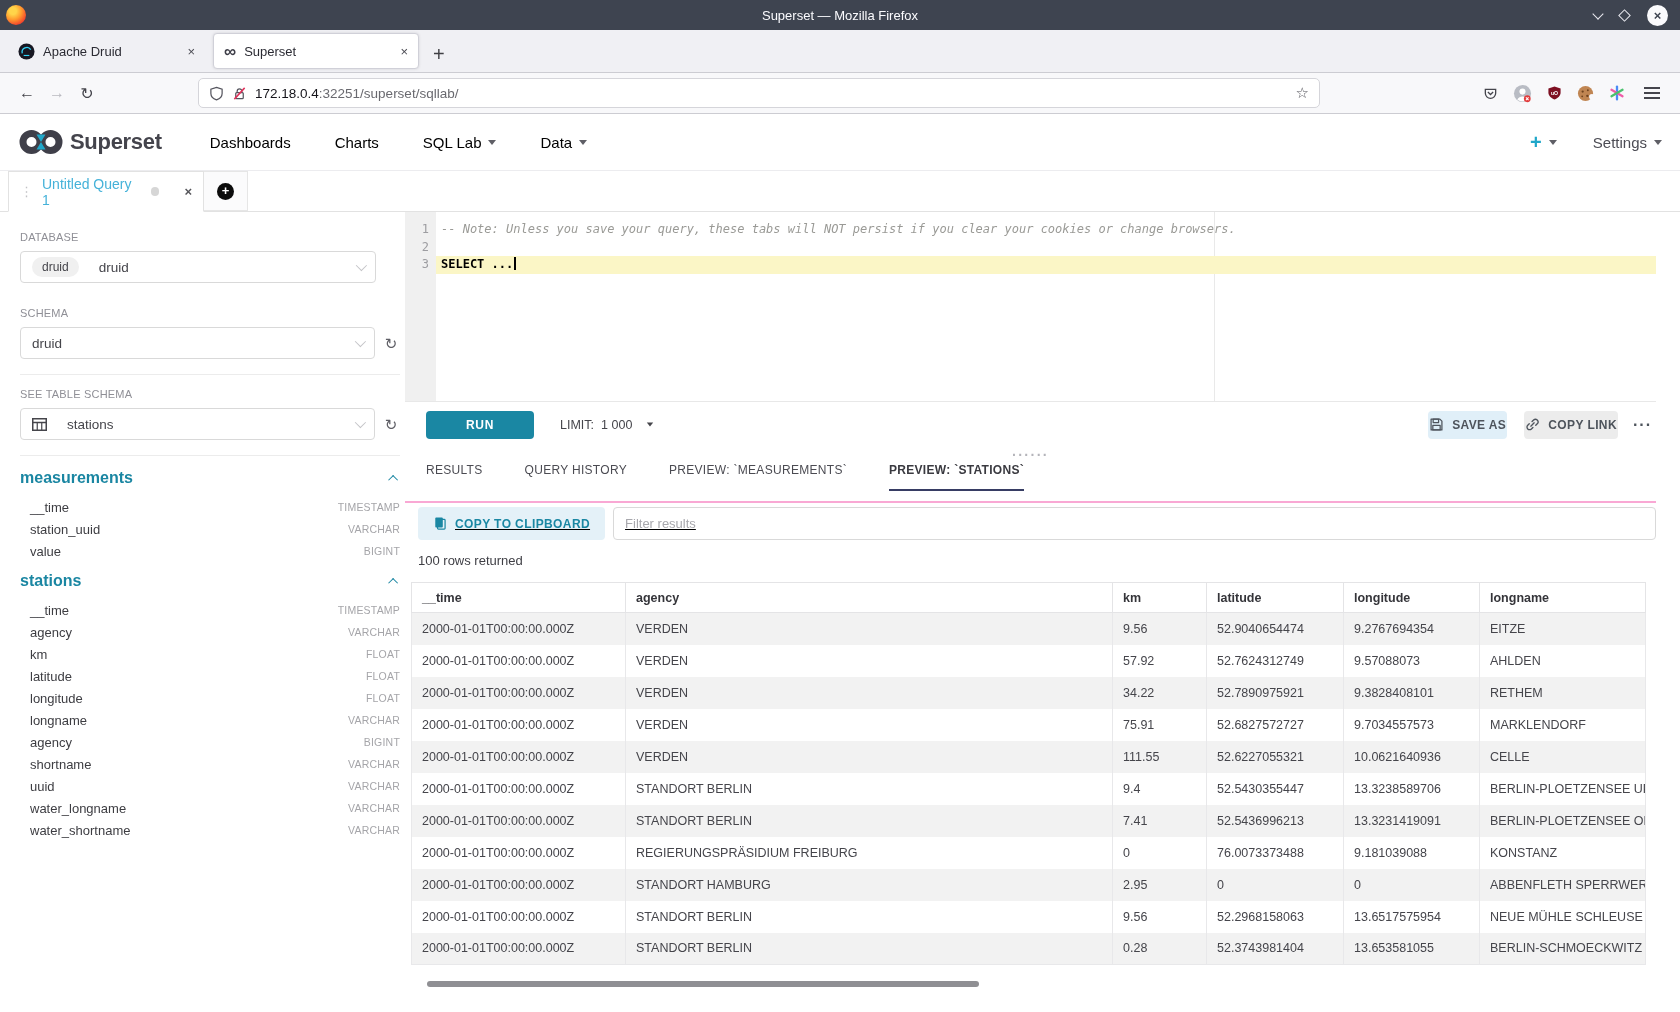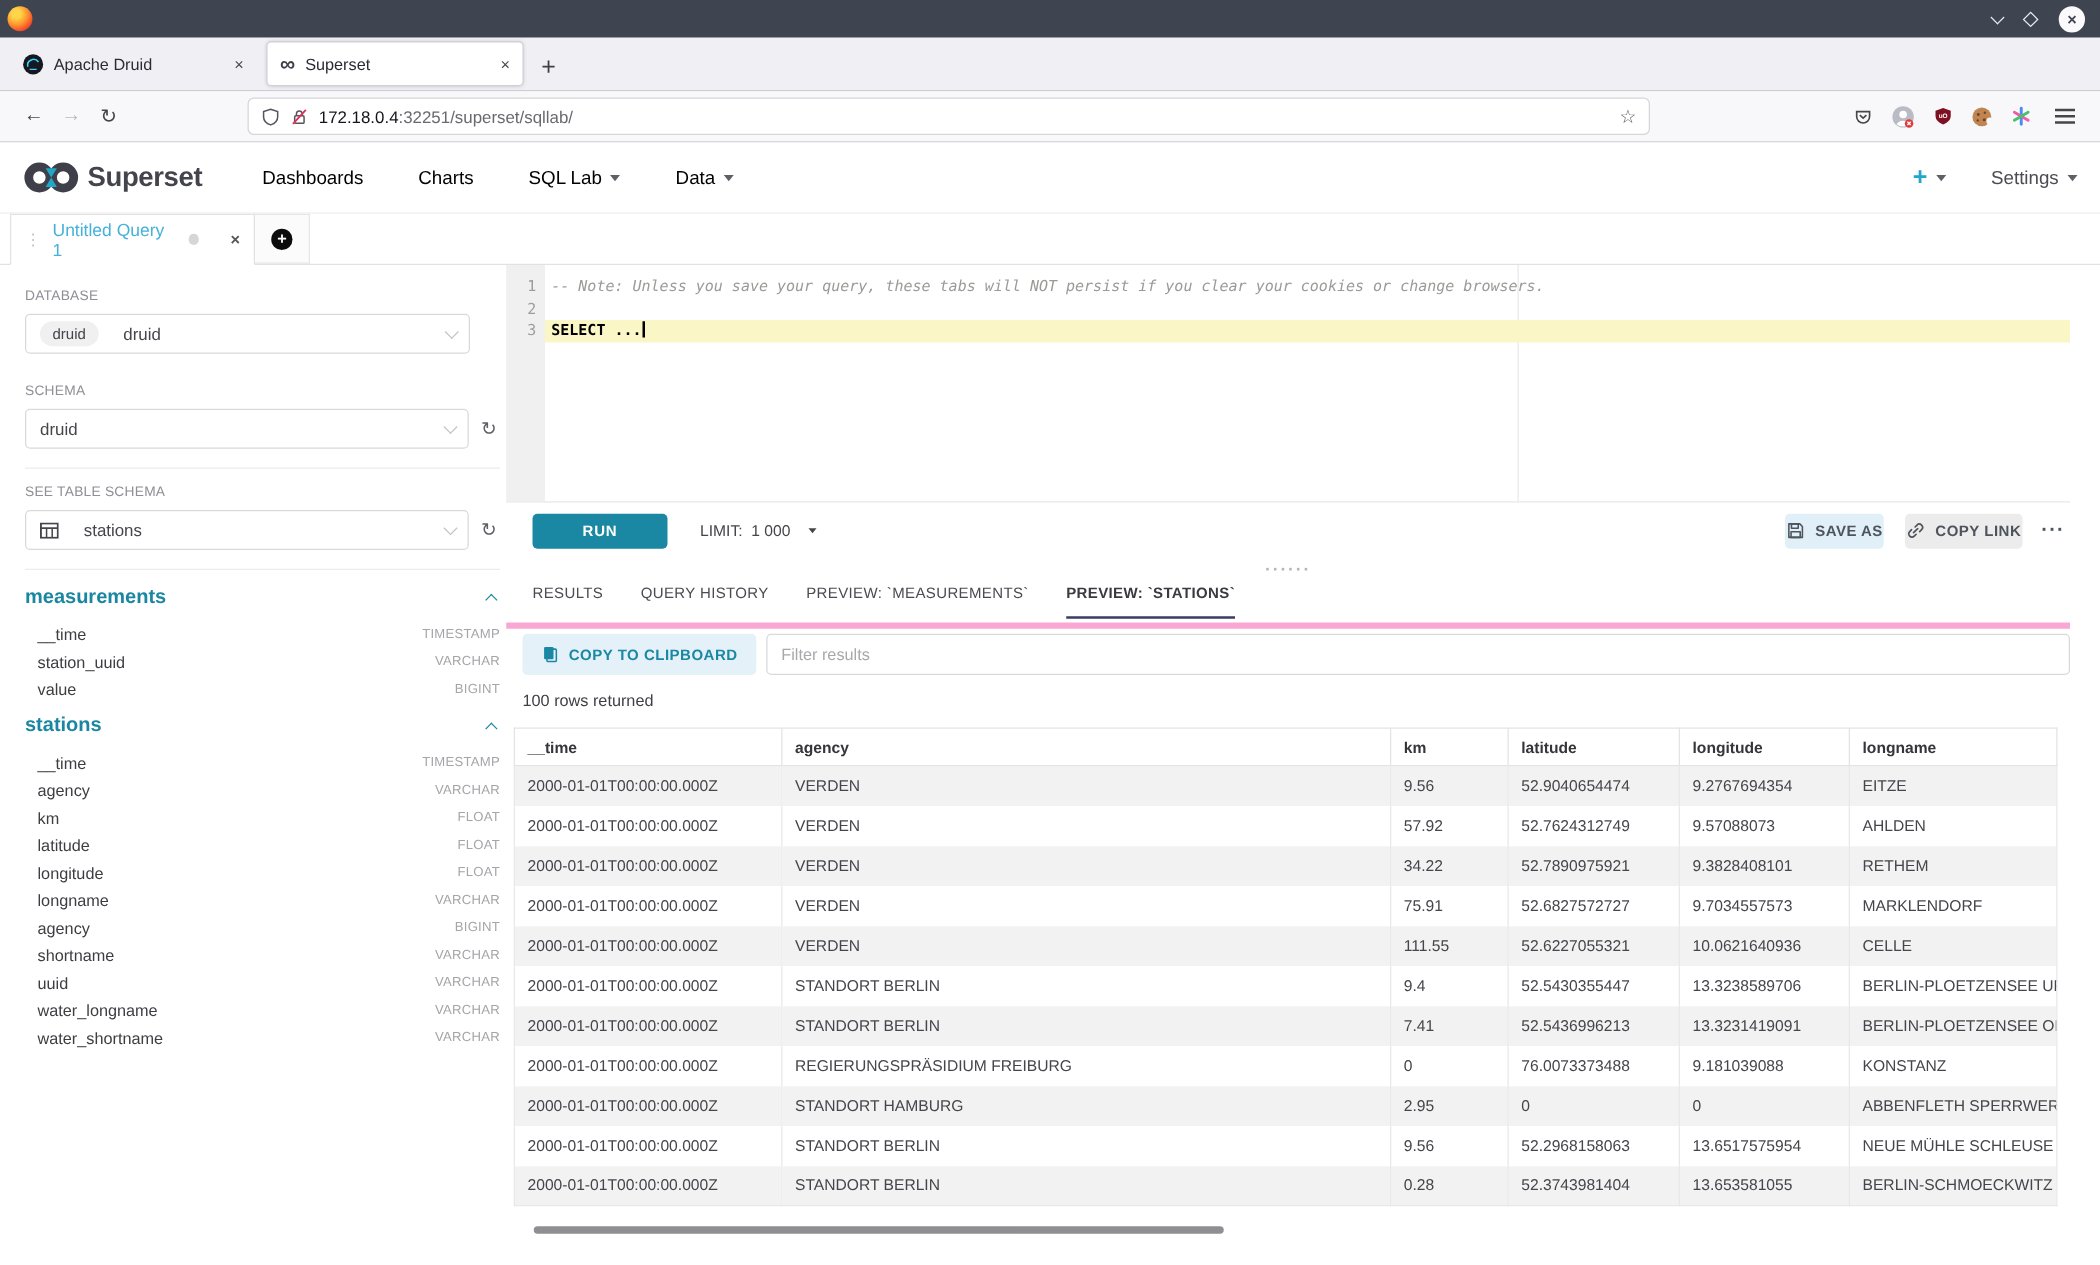--- a/index.html
+++ b/index.html
@@ -95,26 +95,26 @@
   .limit .caret { border-top-color:#45454b; transform:scale(.8);}
   .run-spacer { flex:1; }
   .btn-light { height:28px; border-radius:4px; display:flex; align-items:center; gap:8px; padding:0 1px; font-size:12px; font-weight:bold; letter-spacing:.4px; color:#4e545c;text-align:right;}
   .save-as { background:#e0eff8; }
   .copy-link { background:#ececec; margin-left:17px;}
   .more-btn { margin-left:15px; margin-right:4px; color:#4e545c; font-size:16px; font-weight:bold; letter-spacing:1px;}
 
   .splitter { height:16px; display:flex; align-items:center; justify-content:center;}
   .split-dots { color:#b4b4ba; font-size:14px; letter-spacing:1.5px; line-height:5px; font-weight:bold;}
 
-  .results-tabbar { height:40px; display:flex; align-items:center; gap:30px; padding-left:21px; border-bottom:5px solid #f9a8d4;}
+  .results-tabbar { height:40px; display:flex; align-items:flex-start; gap:42px; padding-left:21px; border-bottom:2px solid #f9a8d4;}
   .rtab { padding-bottom:13px; font-size:12px; letter-spacing:.3px; color:#4b4b52; position:relative; white-space:nowrap;}
   .rtab.active { font-weight:bold; color:#3a3a40;}
   .rtab.active::after { content:""; position:absolute; left:0; right:0; bottom:-1px; height:2px; background:#373d64;}
 
-  .copy-row { margin-top:4px; display:flex; align-items:flex-start; gap:8px; padding-left:13px;}
+  .copy-row { margin-top:4px; display:flex; align-items:flex-start; gap:8px; padding-left:13px;text-decoration:underline;}
   .copy-btn { height:33px; background:#e4f1f8; border-radius:4px; color:#1a87a3; font-weight:bold; font-size:12px; letter-spacing:.4px; display:flex; align-items:center; gap:8px; padding:0 15px; flex-shrink:0;}
   .filter-input { flex:1; height:33px; border:1px solid #d9d9d9; border-radius:4px; padding:0 11px; font-size:13px; color:#45454b; background:#fff; font-family:"Liberation Sans",sans-serif;}
   .filter-input::placeholder { color:#a8a8ad; }
 
   .rows-returned { margin-top:13px; padding-left:13px; font-size:13px; color:#3f3f45; height:18px;}
 
   .results-table { margin:11px 0 0 6px; border-collapse:collapse; table-layout:fixed; width:1234px; font-size:12.5px;}
   .results-table th { height:30px; border:1px solid #e4e4e6; background:#fff; font-weight:bold; text-align:left; padding:0 10px; color:#35353a; overflow:hidden; white-space:nowrap;}
   .results-table td { height:32px; border-left:1px solid #e8e8ea; border-right:1px solid #e8e8ea; padding:0 10px; color:#45454b; overflow:hidden; white-space:nowrap;}
   .results-table tbody tr:nth-child(odd) td { background:#f2f2f2;}
@@ -125,20 +125,21 @@
 
   svg { display:block; }
 </style>
 </head>
 <body>
 
 <div class="screen">
 
   <div class="titlebar">
     <div class="fox-logo"></div>
+    <div class="win-title">Superset — Mozilla Firefox</div>
     <div class="win-controls">
       <span class="chev-lg"></span>
       <span class="diamond"></span>
       <span class="win-close">×</span>
     </div>
   </div>
 
   <div class="tabstrip">
     <div class="btab inactive">
       <svg width="17" height="17" viewBox="0 0 18 18">

